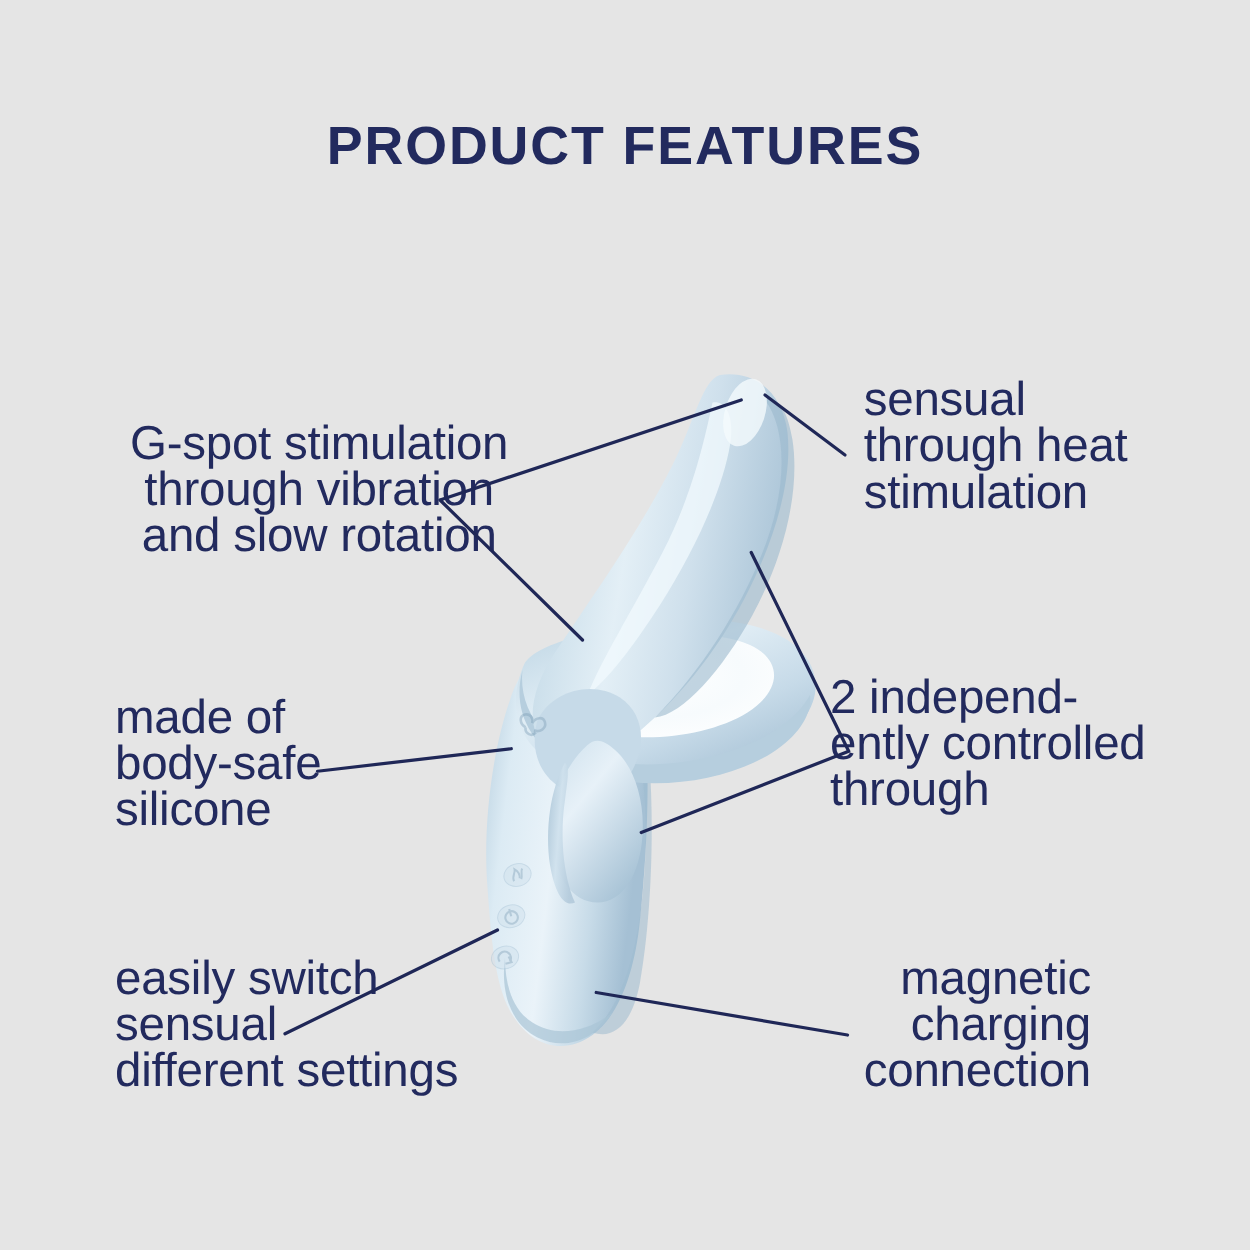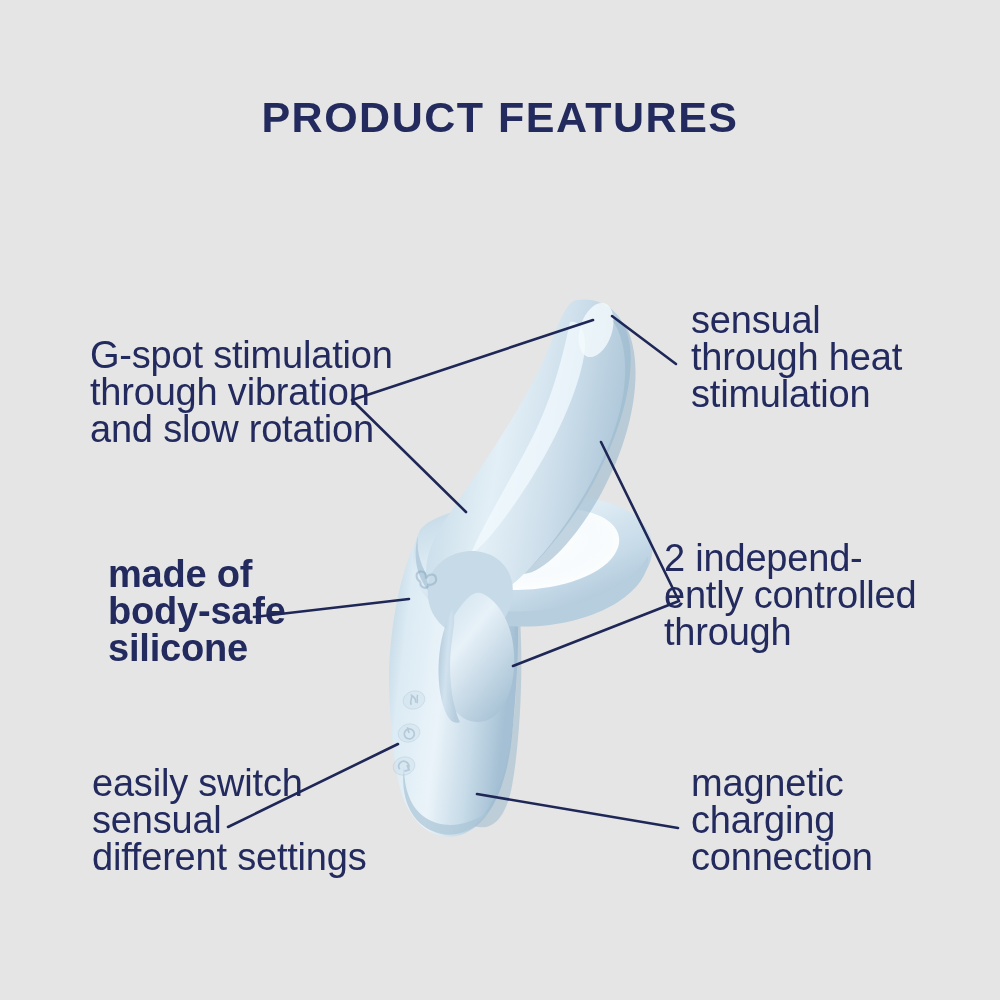--- a/index.html
+++ b/index.html
@@ -35,26 +35,26 @@
     font-size: 38px;
     line-height: 37px;
     font-weight: 400;
     letter-spacing: -0.2px;
   }
   .callout .ln { display: block; white-space: nowrap; }
   .c-left  { text-align: left; }
   .c-right { text-align: left; }
 
   
-  #cal-gspot     { left: 90px;  top: 337px; }
-  #cal-silicone  { left: 108px;  top: 556px; font-weight: bold; }
+  #cal-gspot     { left: 104px;  top: 337px; text-align: center; }
+  #cal-silicone  { left: 92px;  top: 556px; }
   #cal-switch    { left: 92px;  top: 765px; }
   #cal-heat      { left: 691px; top: 302px; }
   #cal-motors    { left: 664px; top: 540px; }
-  #cal-magnetic  { left: 691px; top: 765px; }
+  #cal-magnetic  { left: 691px; top: 765px; text-align: right; }
 
   #artwork, #leaders {
     position: absolute;
     left: 0; top: 0;
     width: 1000px;
     height: 1000px;
   }
   #artwork { z-index: 1; }
   #leaders { z-index: 2; }
 </style>

